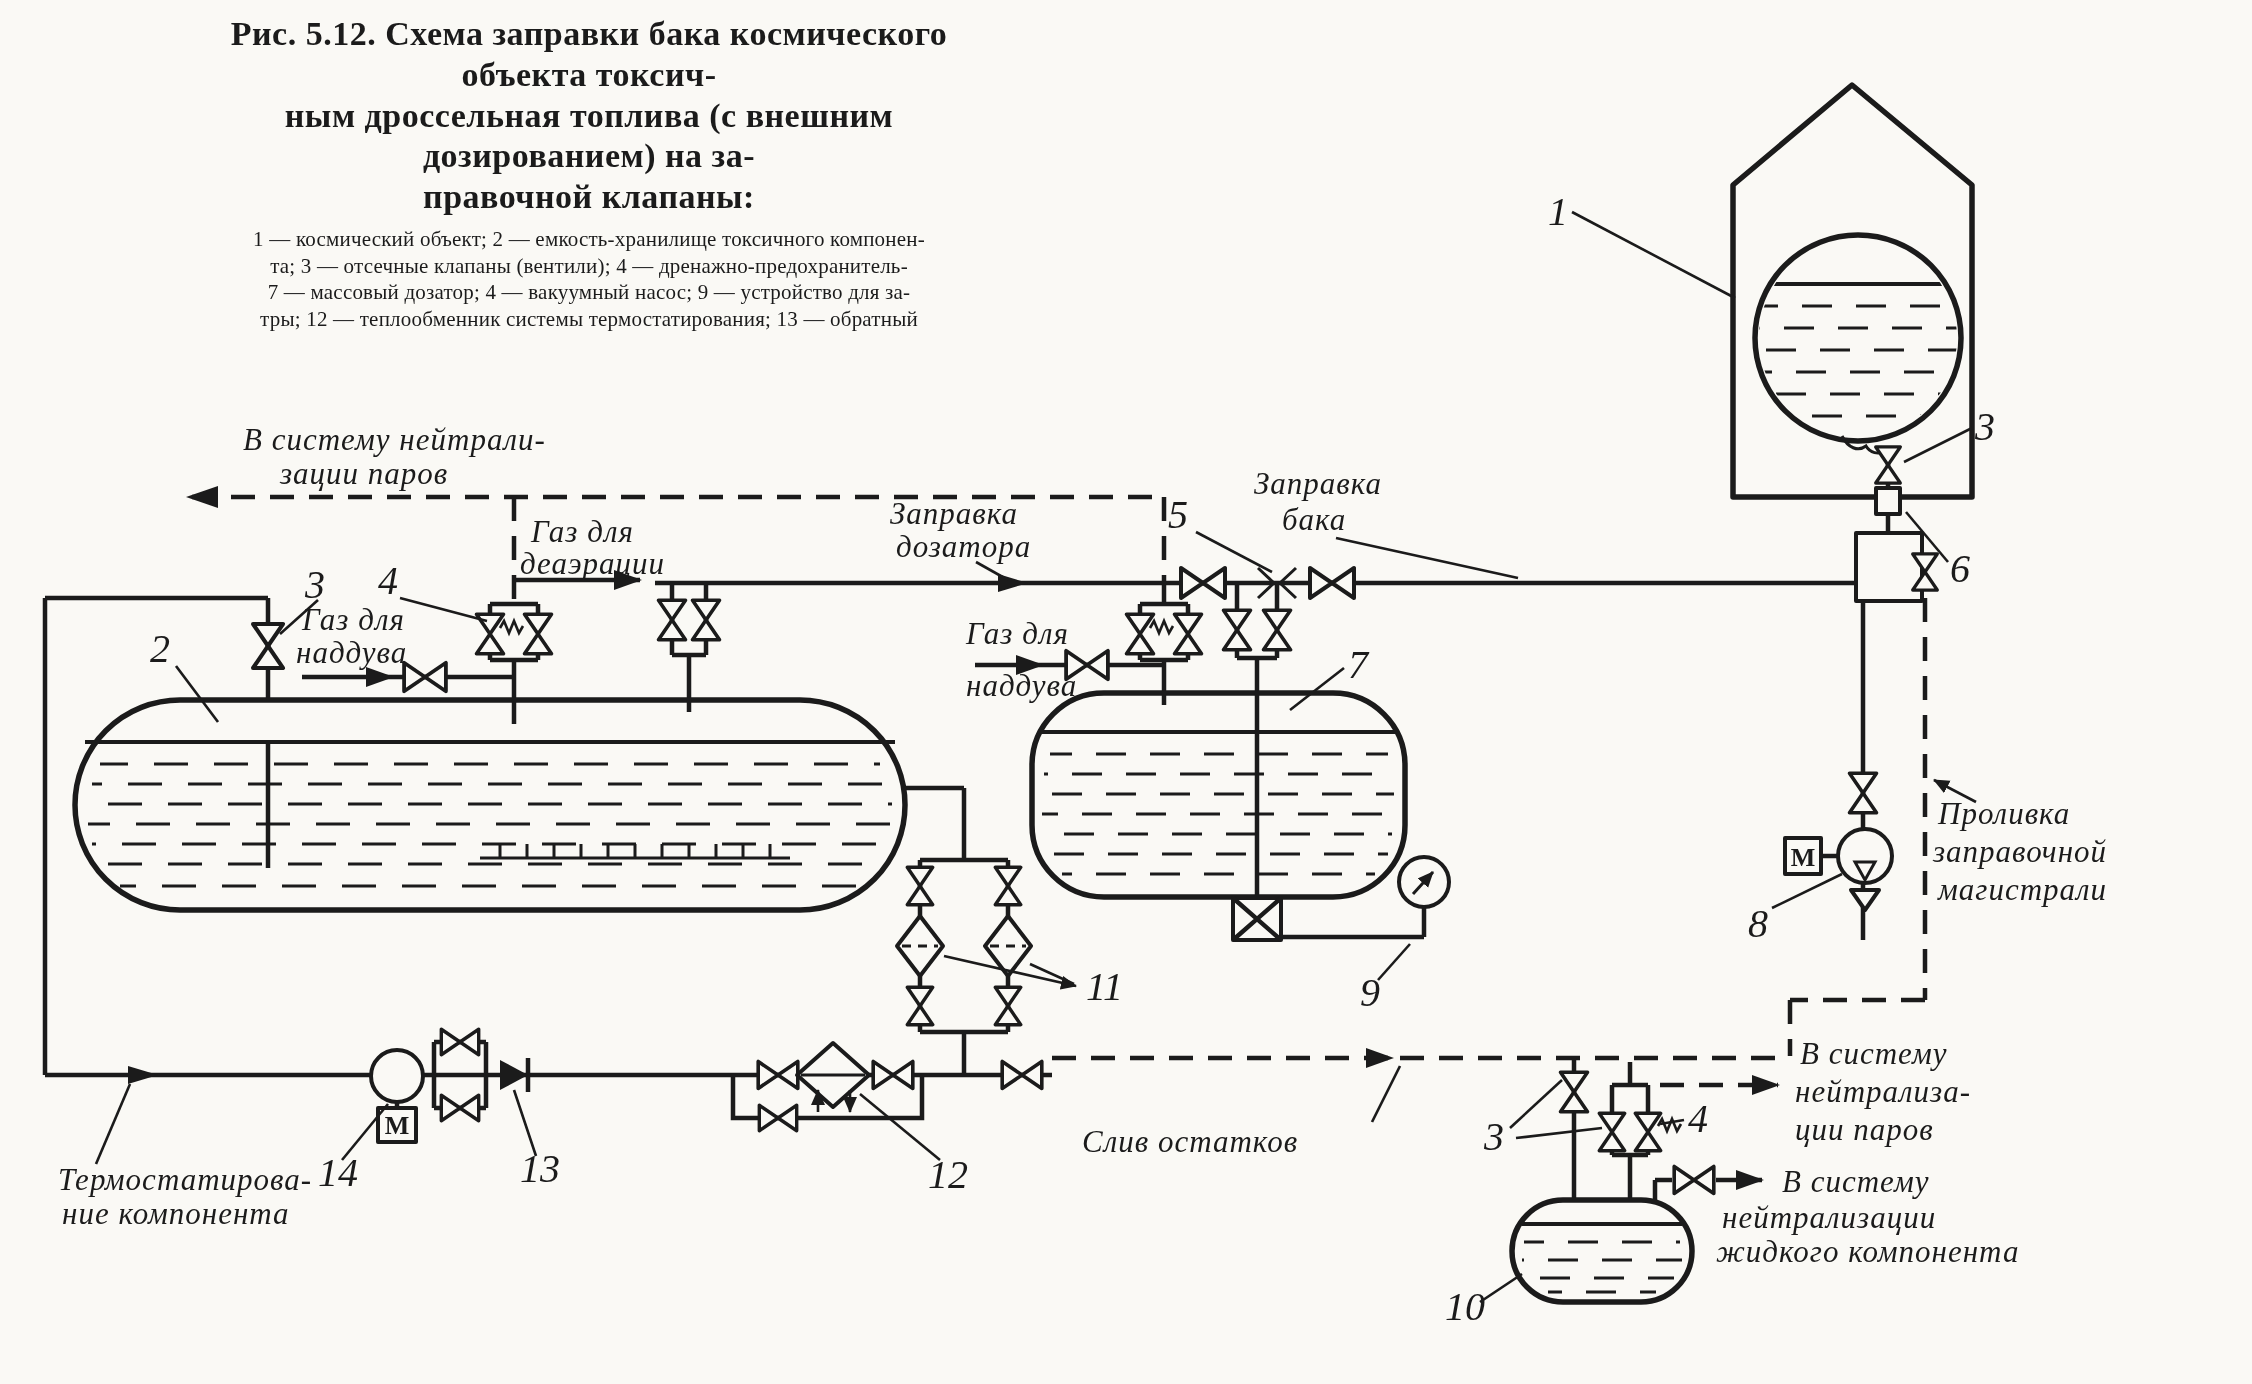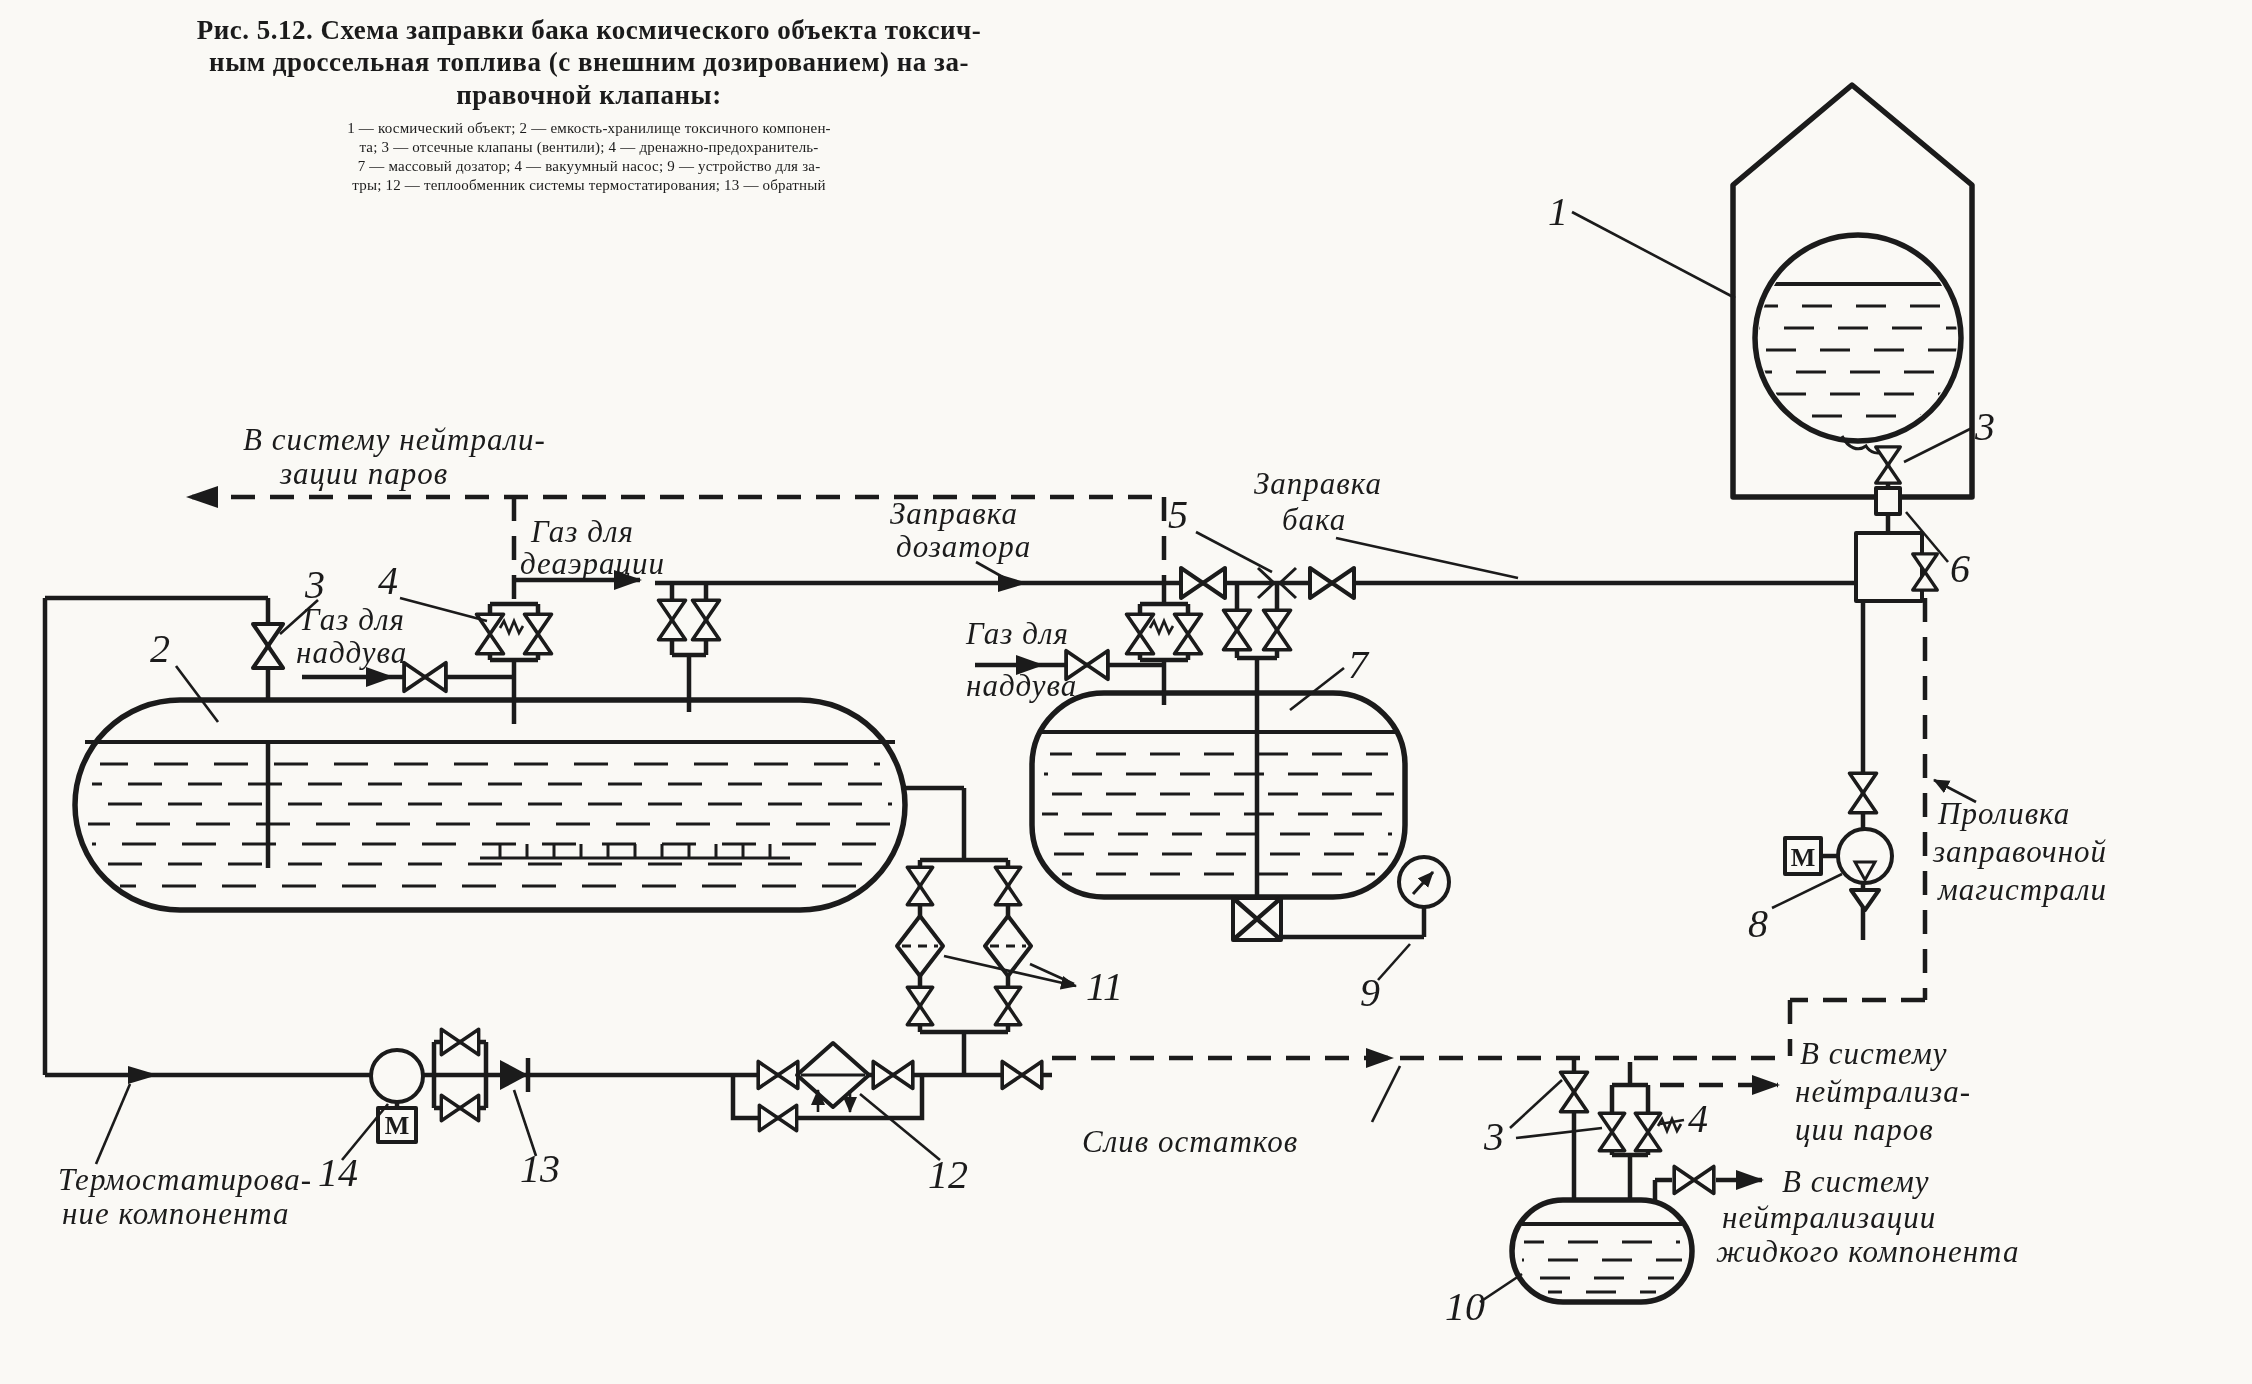--- a/index.html
+++ b/index.html
@@ -1,20 +1,20 @@
 <!DOCTYPE html>
 <html><head>
 <meta charset="utf-8">
 <style>
   html,body{margin:0;padding:0;background:#e8e6e0;}
   .page{position:relative;width:2252px;height:1384px;background:#faf9f5;overflow:hidden;
         font-family:"Liberation Serif",serif;color:#1b1b1b;}
   .caption{position:absolute;left:193px;top:14px;width:792px;text-align:center;}
-  .cap-title{font-size:27px;font-weight:bold;line-height:1.2;letter-spacing:.5px;}
-  .cap-legend{margin-top:8px;font-size:15px;line-height:1.27;letter-spacing:.2px;}
+  .cap-title{font-size:34px;font-weight:bold;line-height:1.2;letter-spacing:.5px;}
+  .cap-legend{margin-top:8px;font-size:21px;line-height:1.27;letter-spacing:.2px;}
   svg{position:absolute;left:0;top:0;}
   .pipe{stroke:#1b1b1b;stroke-width:4.5;fill:none;stroke-linecap:butt;}
   .wall{stroke:#1b1b1b;stroke-width:5.5;fill:#faf9f5;}
   .dash{stroke-dasharray:24 15;}
   .liq{stroke:#1b1b1b;stroke-width:3;fill:none;stroke-dasharray:34 26;}
   .liq7{stroke-dasharray:30 24;}
   .lvl{stroke:#1b1b1b;stroke-width:4;fill:none;}
   .sym{fill:#faf9f5;stroke:#1b1b1b;stroke-width:4;stroke-linejoin:round;}
   .thin{stroke:#1b1b1b;stroke-width:2.6;fill:none;}
   .thin2{stroke:#1b1b1b;stroke-width:3;fill:none;}

